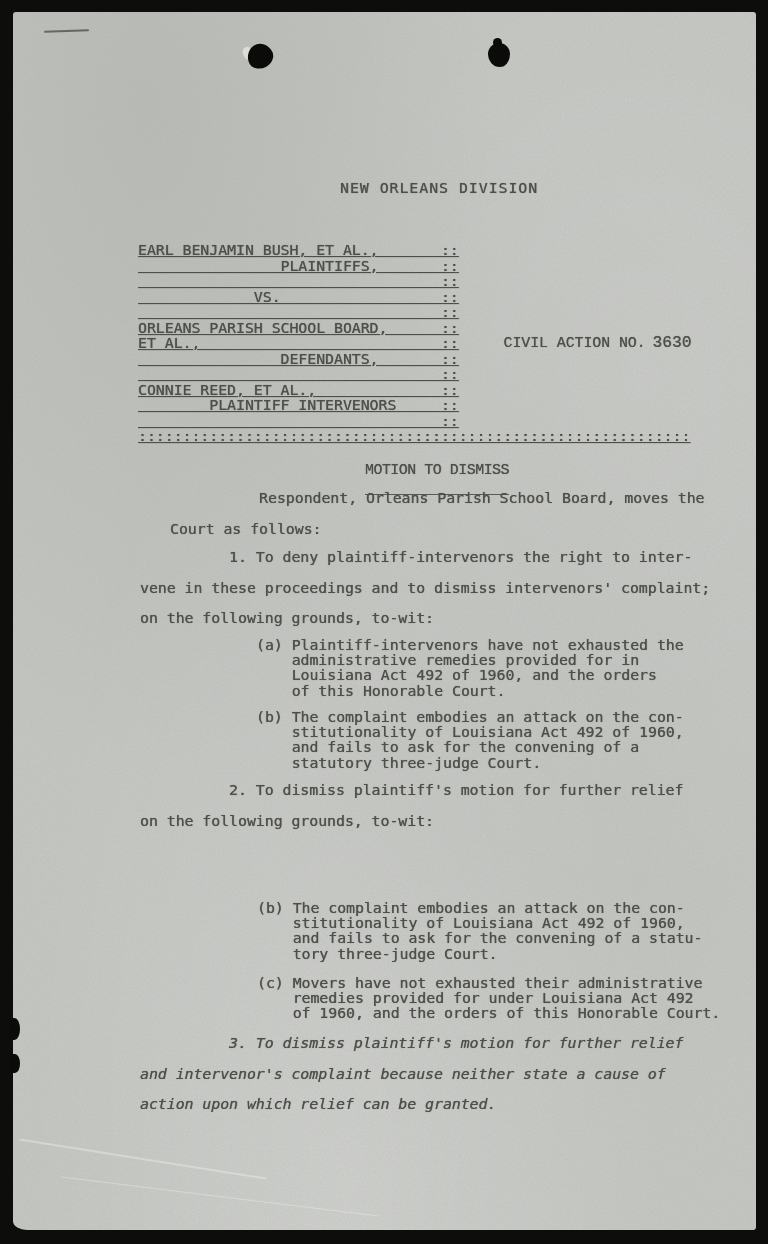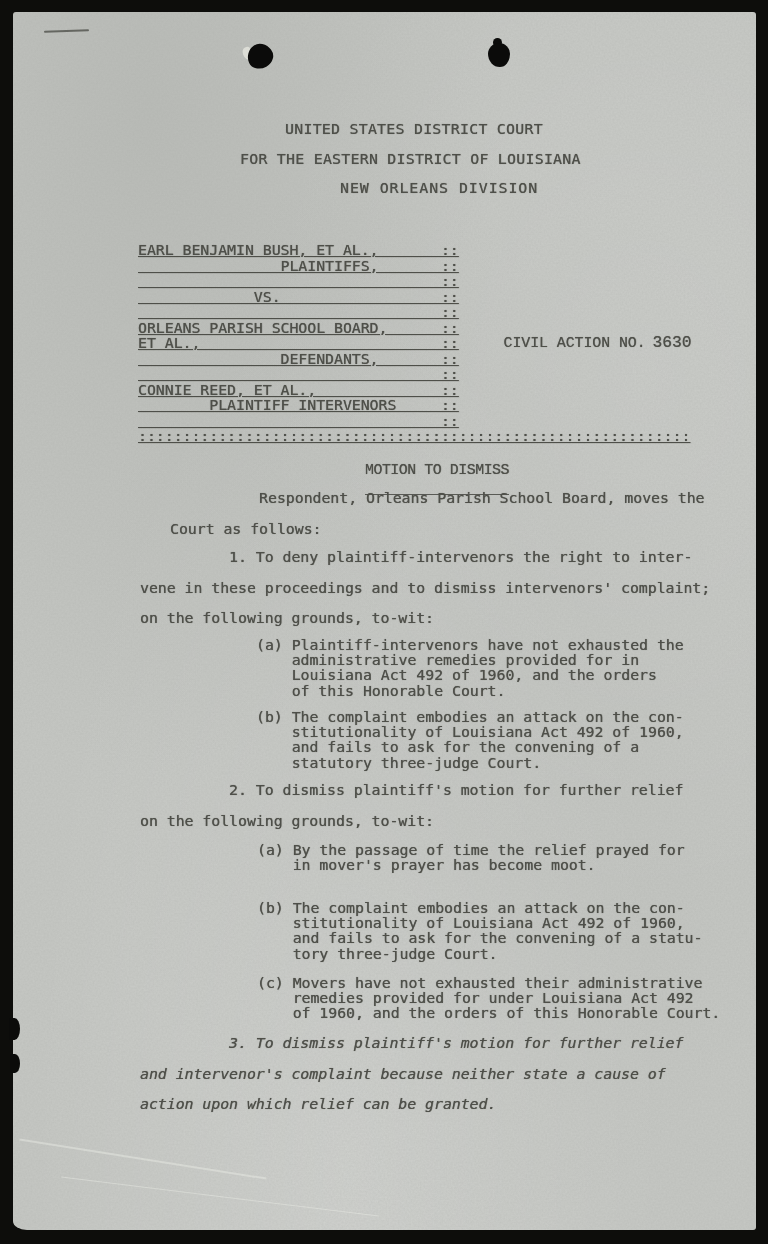--- a/index.html
+++ b/index.html
@@ -70,22 +70,20 @@
   <div class="scratch"></div>
   <div class="chip1"></div>
   <div class="hole hole1"></div>
   <div class="hole hole2nub"></div>
   <div class="hole hole2"></div>
   <div class="nick nick1"></div>
   <div class="nick nick2"></div>
   <div class="crease crease1"></div>
   <div class="crease crease2"></div>
 
-  <pre class="txt hdr" style="left:285px;top:121px;">UNITED STATES DISTRICT COURT</pre>
-  <pre class="txt hdr" style="left:240px;top:151px;">FOR THE EASTERN DISTRICT OF LOUISIANA</pre>
   <pre class="txt hdr hdr3" style="left:340px;top:180px;">NEW ORLEANS DIVISION</pre>
 
   <pre class="txt caption">EARL BENJAMIN BUSH, ET AL.,       ::
                 PLAINTIFFS,       ::
                                   ::
              VS.                  ::
                                   ::
 ORLEANS PARISH SCHOOL BOARD,      ::
 ET AL.,                           ::
                 DEFENDANTS,       ::
@@ -116,22 +114,20 @@
     of this Honorable Court.</pre>
 
   <pre class="txt sgl" style="left:256px;top:709px;">(b) The complaint embodies an attack on the con-
     stitutionality of Louisiana Act 492 of 1960,
     and fails to ask for the convening of a
     statutory three-judge Court.</pre>
 
   <pre class="txt dbl" style="left:140px;top:775px;">          2. To dismiss plaintiff's motion for further relief
 on the following grounds, to-wit:</pre>
 
-  <pre class="txt sgl" style="left:257px;top:842px;">(a) By the passage of time the relief prayed for
-    in mover's prayer has become moot.</pre>
 
   <pre class="txt sgl" style="left:257px;top:900px;">(b) The complaint embodies an attack on the con-
     stitutionality of Louisiana Act 492 of 1960,
     and fails to ask for the convening of a statu-
     tory three-judge Court.</pre>
 
   <pre class="txt sgl" style="left:257px;top:975px;">(c) Movers have not exhausted their administrative
     remedies provided for under Louisiana Act 492
     of 1960, and the orders of this Honorable Court.</pre>
 

